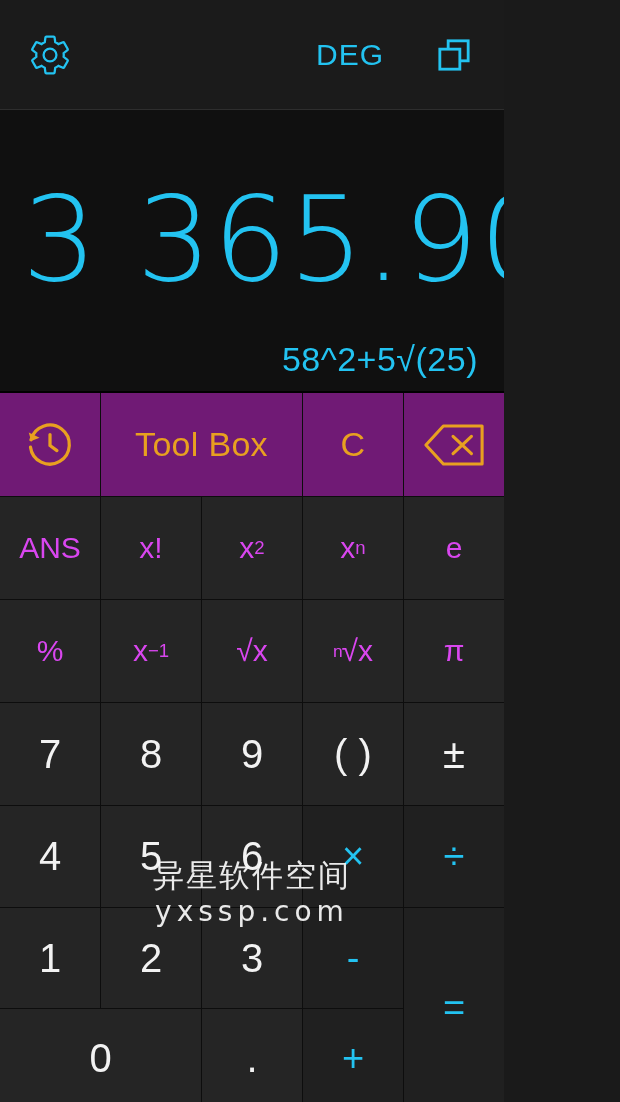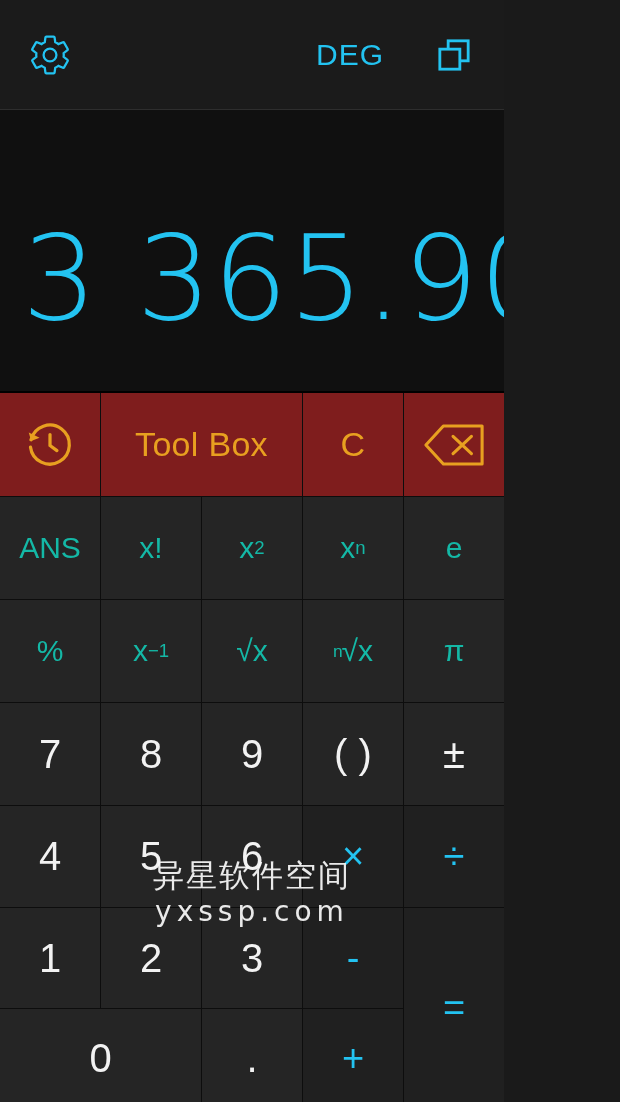--- a/index.html
+++ b/index.html
@@ -94,23 +94,23 @@
     background: #252525;
     display: flex;
     align-items: center;
     justify-content: center;
     color: #e8e8e8;
     font-size: 33px;
     font-weight: 300;
     user-select: none;
     position: relative;
   }
-  .key.tool { background:#7f1d1d; color:#e8a020; }
+  .key.tool { background:#701a75; color:#e8a020; }
   .key.tool.label { font-size: 34px; font-weight: 400; letter-spacing: .3px; }
-  .key.func { font-size: 30px; font-weight: 300; color:#14b8a6; }
+  .key.func { font-size: 30px; font-weight: 300; color:#d946ef; }
   .key.num  { font-size: 40px; font-weight: 300; color:#f2f2f2; }
   .key.op   { background:#202020; color:#23c3f1; font-size: 38px; font-weight: 300; }
   .key.dot  { font-size: 40px; }
 
   .key.span2col { grid-column: span 2; }
   .key.span2row { grid-row: span 2; }
 
   .sup { font-size: 0.62em; vertical-align: super; line-height: 0; }
   .supleft { font-size: 0.58em; vertical-align: super; line-height: 0; margin-right:-1px;}
 
@@ -147,20 +147,21 @@
     <div class="icon-btn">
       <svg width="40" height="40" viewBox="0 0 24 24">
         <rect x="8.5" y="3.5" width="12" height="12" fill="none" stroke="#23c3f1" stroke-width="1.7"></rect>
         <rect x="3.5" y="8.5" width="12" height="12" fill="#1b1b1b" stroke="#23c3f1" stroke-width="1.7"></rect>
       </svg>
     </div>
   </div>
 
   <div class="display">
     <div class="result">3 365.9037</div>
+    <div class="expression">58^2+5√(25)</div>
   </div>
 
   <div class="keypad">
 
     <div class="key tool">
       <svg width="52" height="52" viewBox="0 0 24 24">
         <path d="M3.2 9.6A9 9 0 1 1 3 13" fill="none" stroke="#e8a020" stroke-width="1.5" stroke-linecap="round"></path>
         <path d="M2.2 6.2 L3.3 10.2 L7.2 8.6 Z" fill="#e8a020"></path>
         <path d="M12 7.2 V12.2 L15.2 14.6" fill="none" stroke="#e8a020" stroke-width="1.5" stroke-linecap="round"></path>
       </svg>

